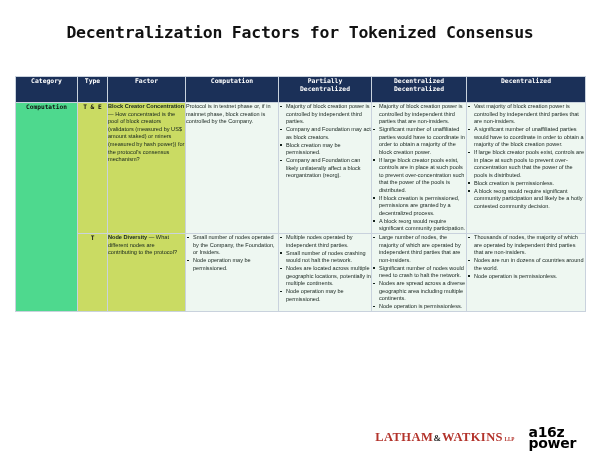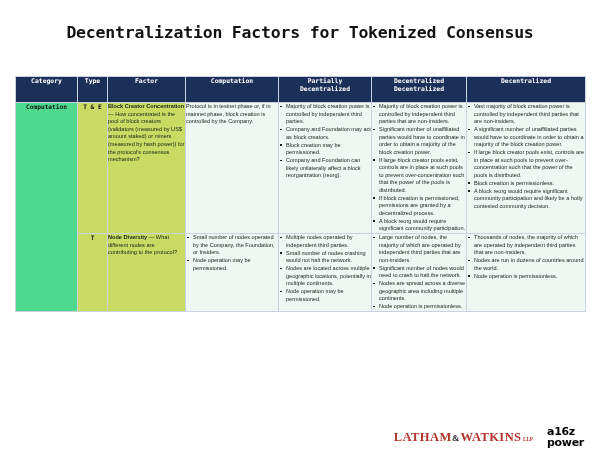--- a/index.html
+++ b/index.html
@@ -119,39 +119,39 @@
   ul.blist.nobullet li { padding-left: 0; }
   ul.blist.nobullet li::before { display: none; }
 
   .footer {
     position: absolute;
     left: 0; right: 0;
     bottom: 14px;
     display: flex;
     justify-content: flex-end;
     align-items: center;
-    padding-right: 16px;
+    padding-right: 24px;
     gap: 14px;
   }
   .lw-logo {
     display: flex;
     align-items: baseline;
     font-family: "Liberation Serif", serif;
     font-weight: bold;
     font-size: 12.5px;
     letter-spacing: 0.4px;
     color: #b3332b;
     white-space: nowrap;
   }
   .lw-logo .amp { color: #2b2b2b; font-size: 9px; padding: 0 0.5px; }
   .lw-logo .llp { color: #b3332b; font-size: 5.2px; letter-spacing: 0; padding-left: 1.5px; }
   .a16z-logo {
     font-family: "DejaVu Sans", sans-serif;
     font-weight: bold;
-    font-size: 11px;
+    font-size: 14px;
     line-height: 10.5px;
     color: #000000;
     letter-spacing: -0.3px;
     text-align: left;
   }
   .a16z-logo div { display: block; }
 </style>
 </head>
 <body>
 

